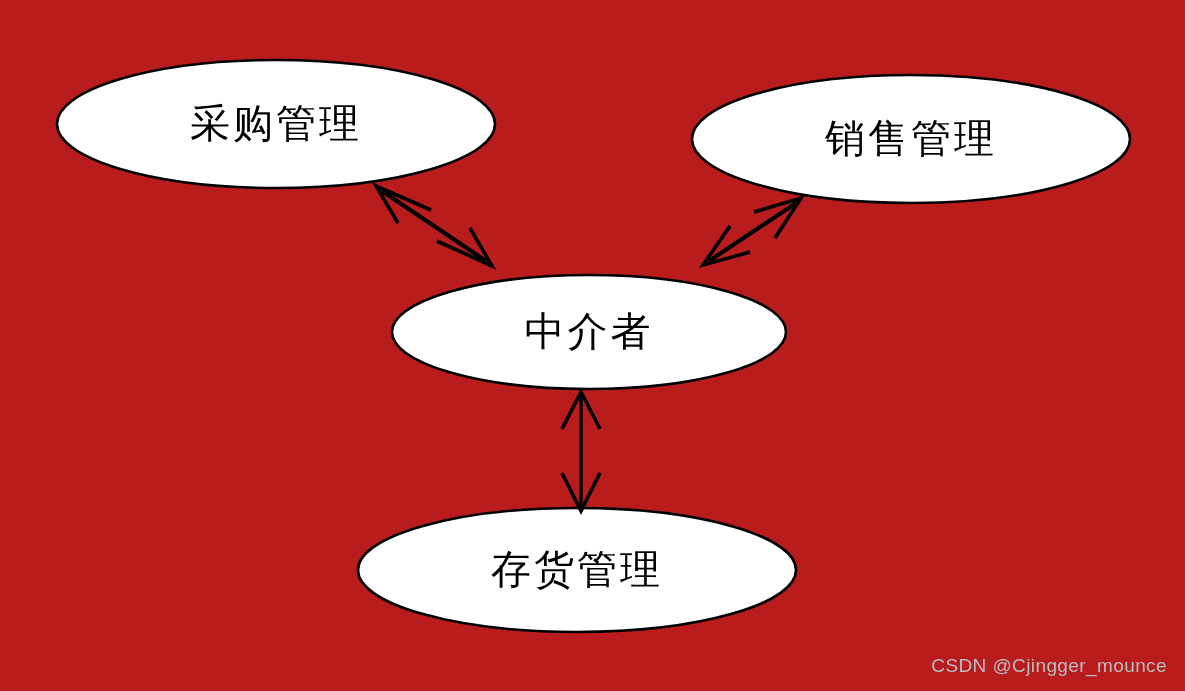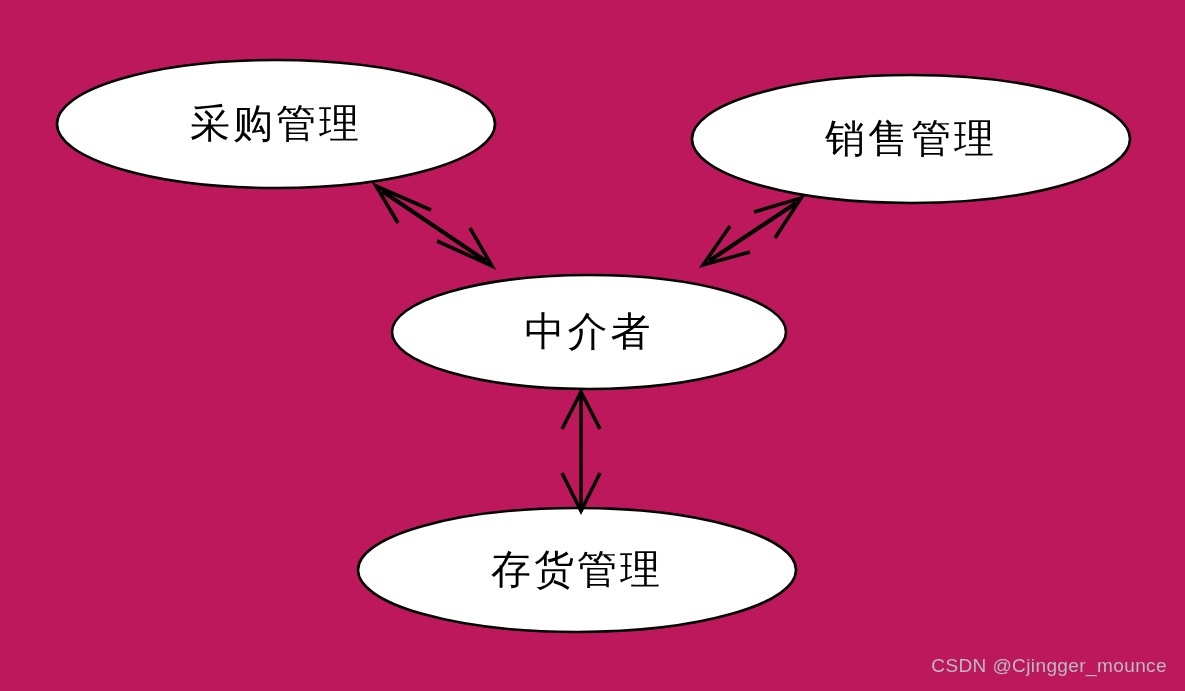--- a/index.html
+++ b/index.html
@@ -12,21 +12,21 @@
     width: 1185px;
     height: 691px;
     overflow: hidden;
     font-family: "Liberation Serif", "DejaVu Serif", serif;
     position: relative;
   }
   #diagram-root {
     position: relative;
     width: 1185px;
     height: 691px;
-    background: #be185d;
+    background: #b91c1c;
   }
   #diagram-svg {
     position: absolute;
     left: 0;
     top: 0;
     width: 1185px;
     height: 691px;
     display: block;
   }
   .node-label {

